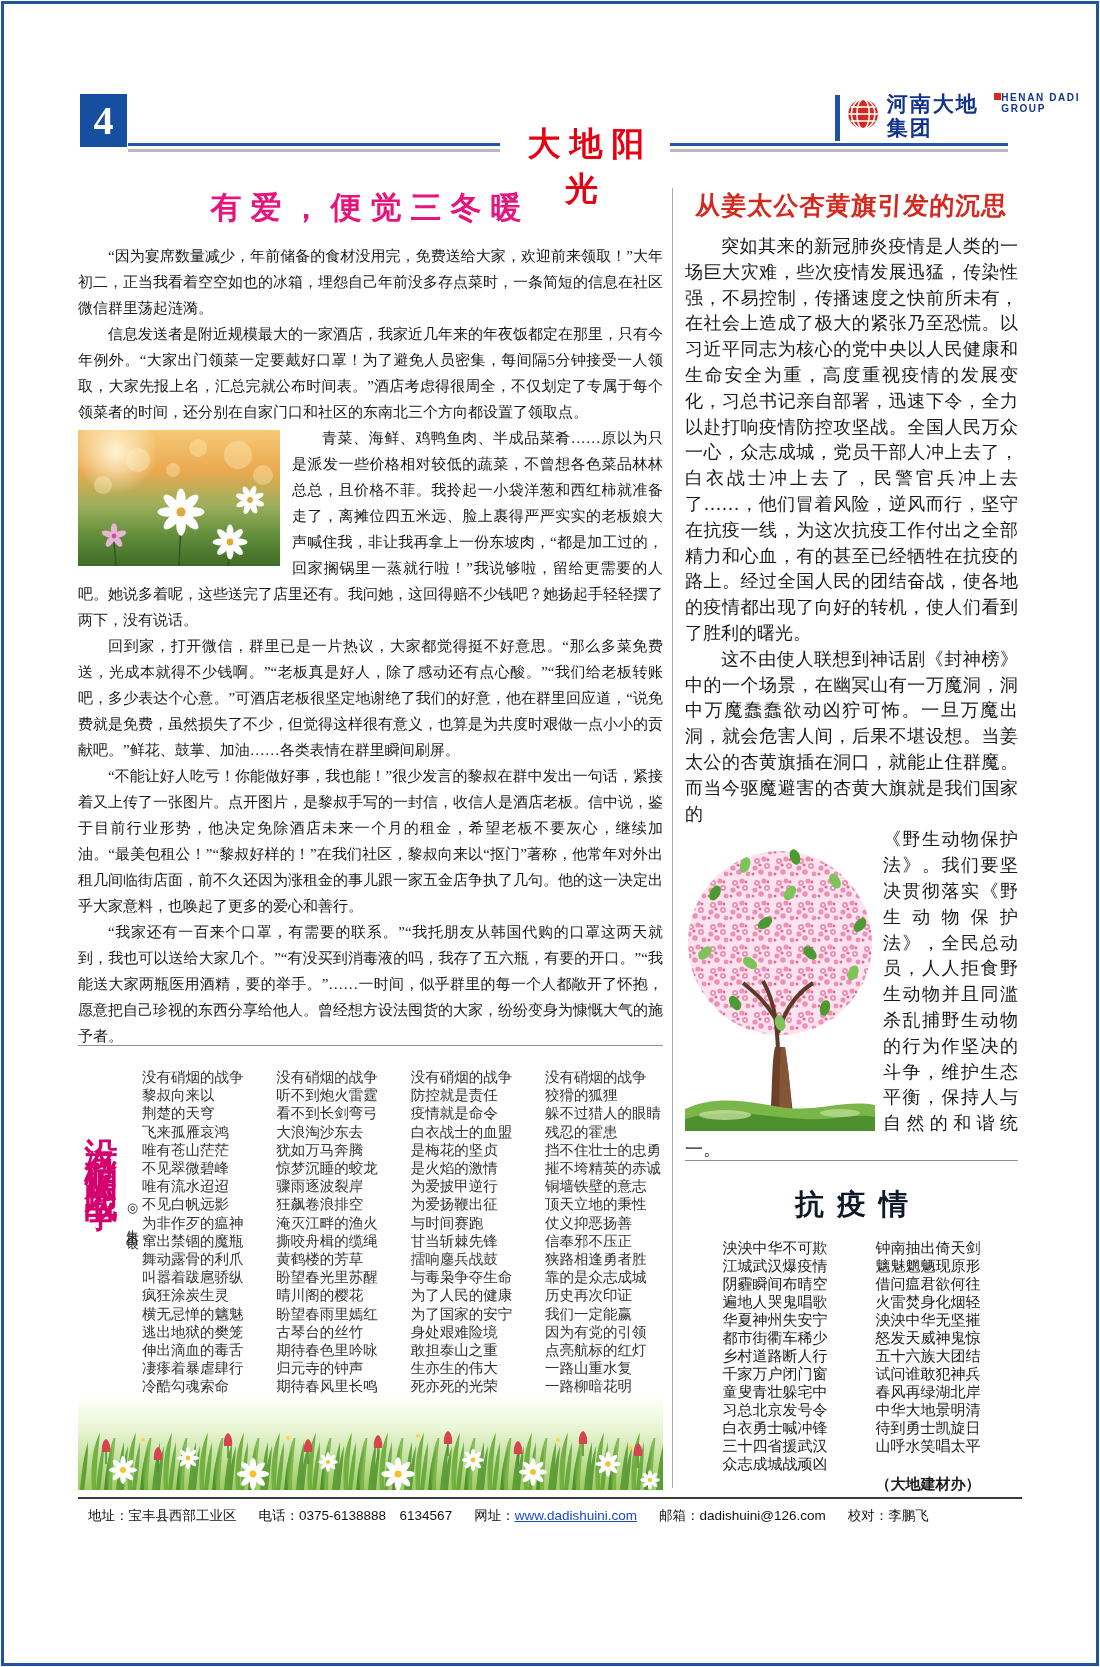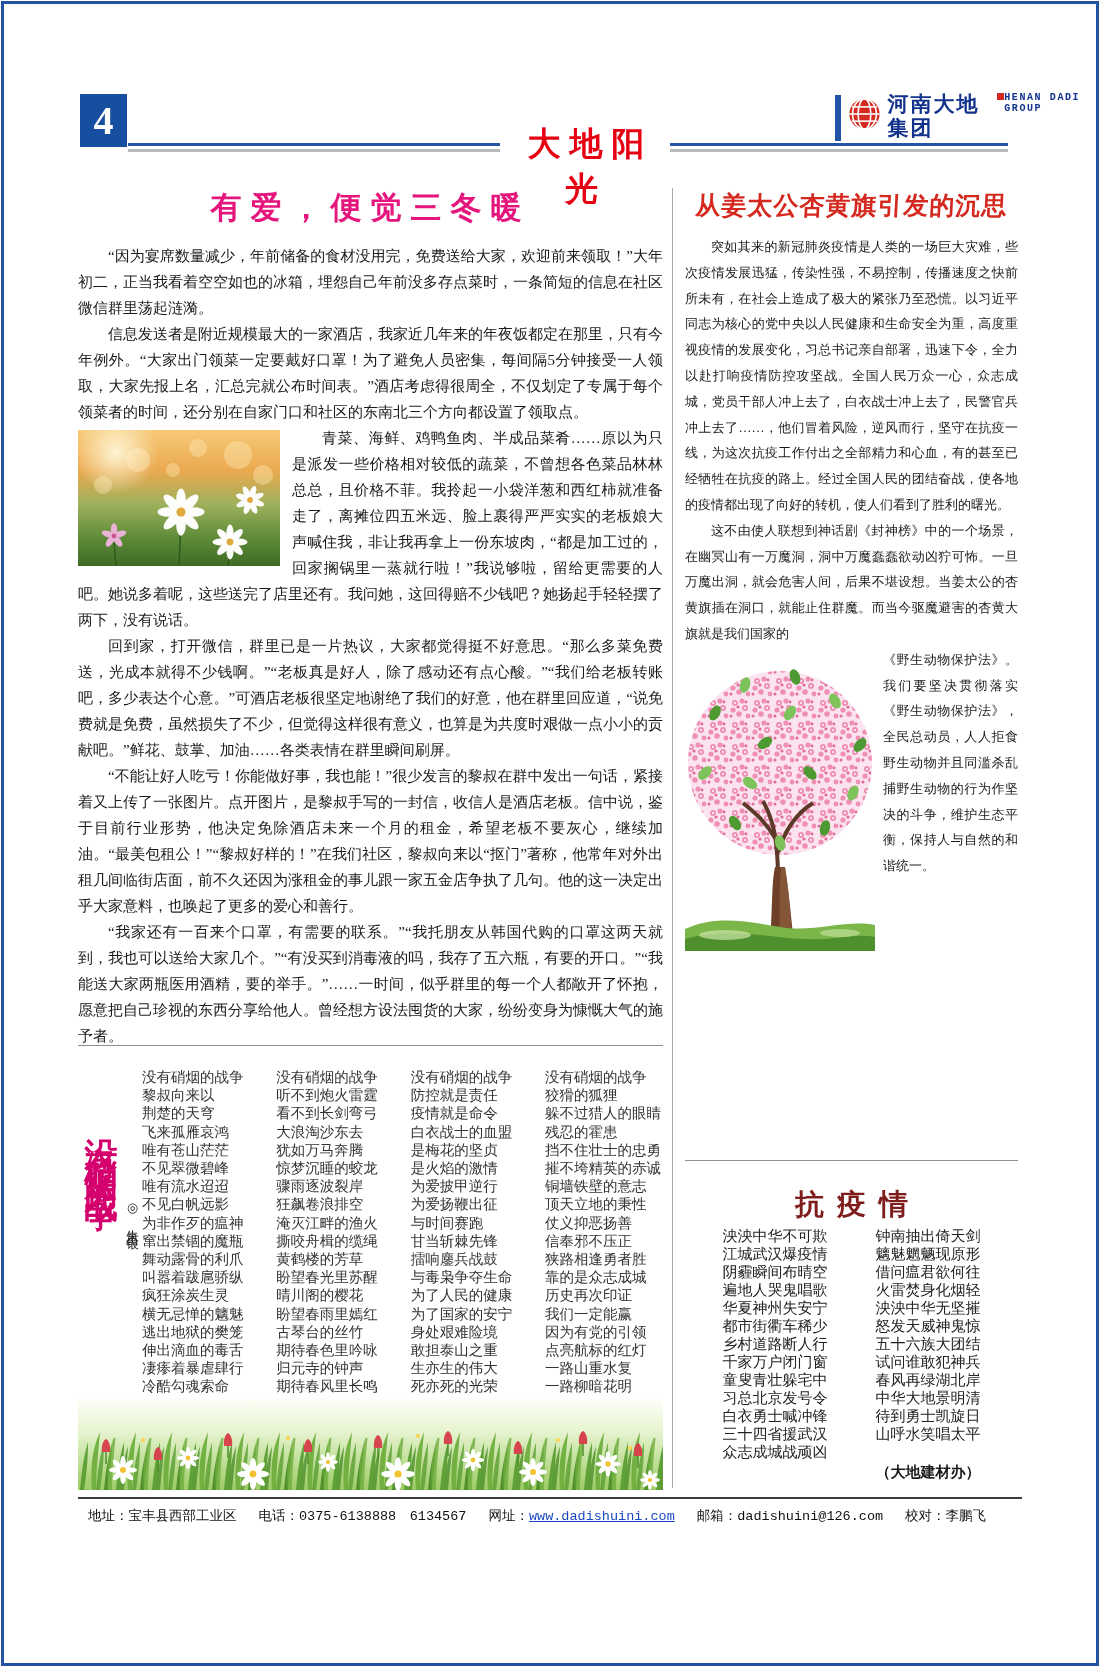--- a/index.html
+++ b/index.html
@@ -21,21 +21,21 @@
   .masthead{position:absolute;left:498px;top:122px;width:176px;text-align:center;
             font-family:"Liberation Sans","DejaVu Sans",sans-serif;
             font-size:33px;font-weight:bold;color:#e60012;letter-spacing:9px;text-indent:9px;}
   .logo{position:absolute;left:835px;top:92px;display:flex;align-items:flex-start;gap:6px;}
   .logo-bar-v{width:7px;height:46px;background:#1f52a5;margin-top:3px;}
   .logo-text{display:flex;}
   .logo-cn{font-family:"Liberation Sans","DejaVu Sans",sans-serif;font-size:21px;font-weight:bold;
            color:#11338c;letter-spacing:2px;line-height:24px;}
   .logo-underline{height:5px;background:#1f52a5;position:relative;margin:2px 0 2px 0;}
   .logo-underline .dot{position:absolute;right:-8px;top:-1px;width:7px;height:7px;background:#d5281e;}
-  .logo-en{font-family:Liberation Mono, monospace;font-size:10px;font-weight:bold;
+  .logo-en{font-family:Liberation Sans, sans-serif;font-size:10px;font-weight:bold;
            color:#11338c;letter-spacing:1.6px;padding-left:8px;}
 
   
   .vdivider{position:absolute;left:672px;top:188px;width:1px;height:1300px;background:#a8a8a8;}
   .left-col{position:absolute;left:78px;top:185px;width:585px;height:1305px;}
   .right-col{position:absolute;left:685px;top:185px;width:333px;height:1305px;}
 
   
   .l-article{height:860px;overflow:hidden;}
   .l-title{margin:2px 0 14px 0;text-align:center;color:#e5157e;font-size:31px;font-weight:bold;
@@ -55,37 +55,37 @@
             font-size:13px;color:#222;letter-spacing:4px;}
   .poem-cols{display:flex;justify-content:space-between;margin:22px 2px 0 64px;}
   .poem-col{font-size:14.5px;line-height:18.2px;color:#333;}
   .grassimg{position:absolute;left:0;bottom:0;width:585px;height:92px;}
   .grassimg svg{display:block;width:100%;height:100%;}
 
   
   .r-article{height:975px;overflow:hidden;}
   .r-title{margin:4px 0 12px 0;text-align:center;color:#d5281e;font-size:25px;font-weight:bold;
            letter-spacing:1px;transform:skewX(-3deg);}
-  .rpara{margin:0;font-size:13px;line-height:25.8px;text-align:justify;text-indent:2em;}
+  .rpara{margin:0;font-size:18px;line-height:25.8px;text-align:justify;text-indent:2em;}
   .noindent{text-indent:0;}
   .tree{float:left;width:190px;height:298px;margin:6px 8px 2px 0;}
   .tree svg{display:block;width:100%;height:100%;}
 
   
   .r-poem{position:absolute;left:0;top:975px;width:333px;height:330px;}
-  .rp-title{margin:24px 0 2px 0;text-align:center;color:#7f1d1d;font-size:29px;font-weight:bold;
+  .rp-title{margin:24px 0 14px 0;text-align:center;color:#0f172a;font-size:29px;font-weight:bold;
             letter-spacing:13px;text-indent:13px;font-family:"Liberation Sans","DejaVu Sans",sans-serif;}
   .rp-cols{display:flex;justify-content:center;gap:48px;}
   .rp-col{font-size:15px;line-height:18px;color:#222;}
   .rp-attr{margin-top:20px;font-size:15px;font-weight:bold;text-align:center;}
 
   
   .f-rule{position:absolute;left:78px;top:1497px;width:944px;border-top:2px solid #3c3c3c;}
   .f-items{position:absolute;left:88px;top:1507px;width:940px;display:flex;gap:22px;
-           font-family:Liberation Mono, monospace;font-size:13.5px;color:#111;white-space:nowrap;}
+           font-family:Liberation Sans, sans-serif;font-size:13.5px;color:#111;white-space:nowrap;}
   .f-items a{color:#1a49c4;text-decoration:underline;cursor:pointer;}
 </style>
 </head>
 <body>
 
 <div class="page">
   <div class="frame"></div>
 
   <div class="pagenum">4</div>
   <div class="rule rule-left">

